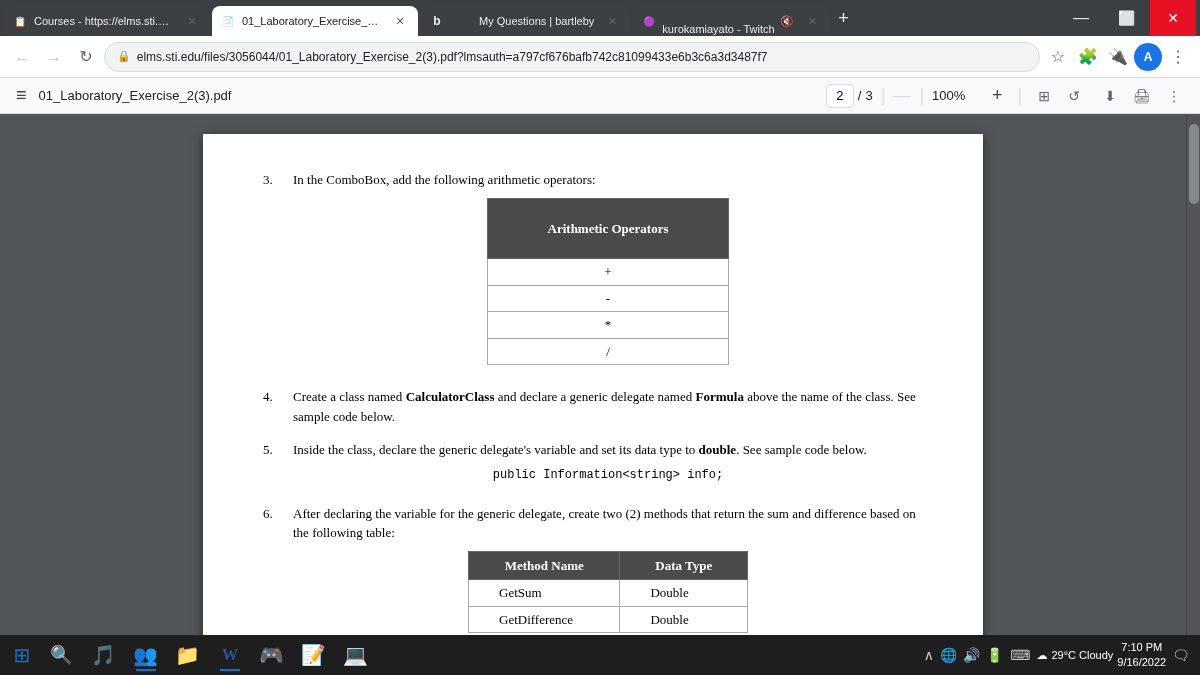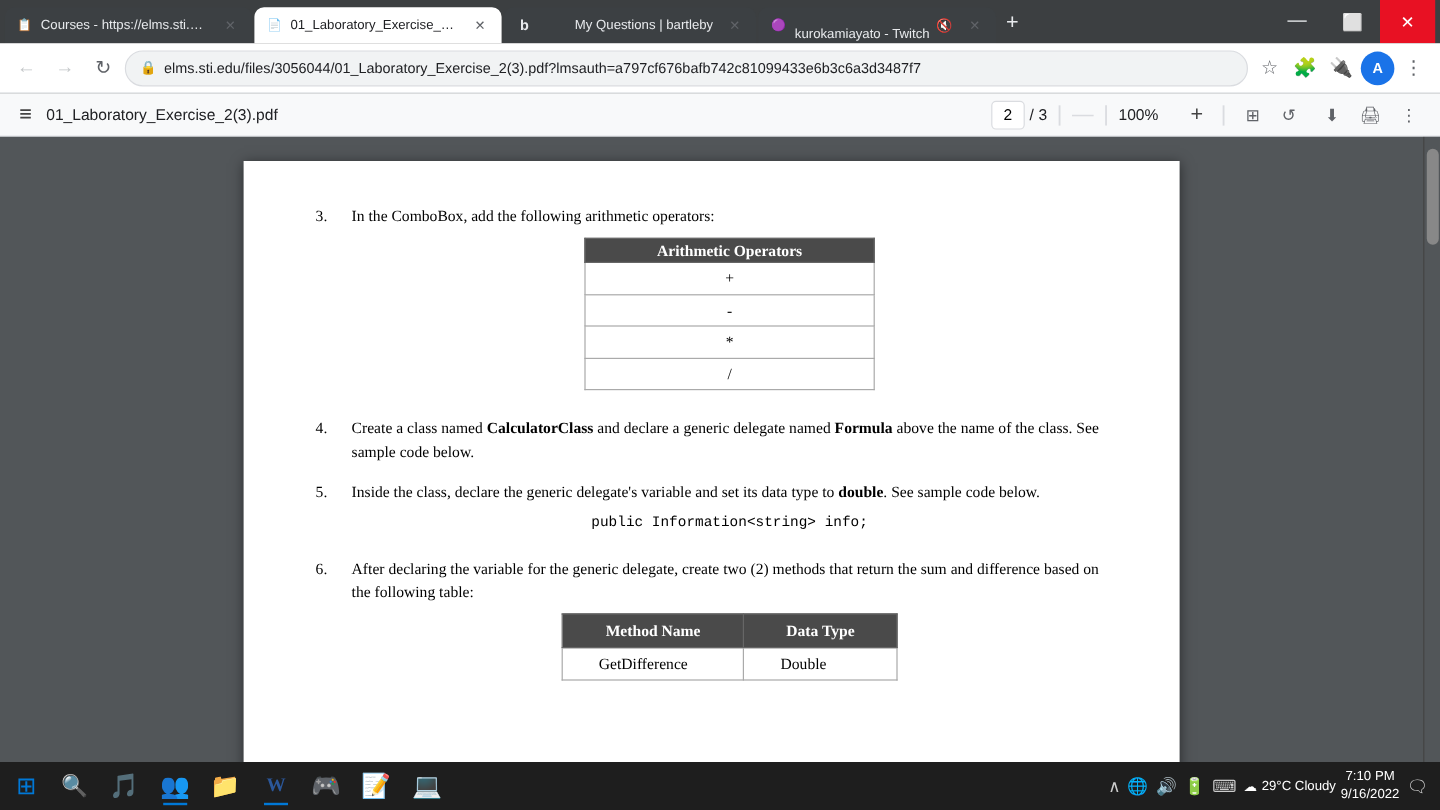--- a/index.html
+++ b/index.html
@@ -187,21 +187,21 @@
 
     
     .arith-table {
       border-collapse: collapse;
       margin: 8px auto;
       min-width: 200px;
     }
     .arith-table th {
       background: #4a4a4a;
       color: white;
-      padding: 0 60px;
+      padding: 20px 60px;
       font-size: 13px;
       font-weight: bold;
       border: 1px solid #666;
       text-align: center;
     }
     .arith-table td {
       border: 1px solid #aaa;
       padding: 3px 60px;
       text-align: center;
       font-size: 13px;
@@ -419,20 +419,24 @@
             <span>After declaring the variable for the generic delegate, create two (2) methods that return the sum and difference based on the following table:</span>
             <table class="method-table">
               <thead>
                 <tr>
                   <th>Method Name</th>
                   <th>Data Type</th>
                 </tr>
               </thead>
               <tbody>
                 <tr>
+                  <td>GetSum</td>
+                  <td>Double</td>
+                </tr>
+                <tr>
                   <td>GetDifference</td>
                   <td>Double</td>
                 </tr>
               </tbody>
             </table>
           </div>
         </div>
 
       </div>
     </div>

